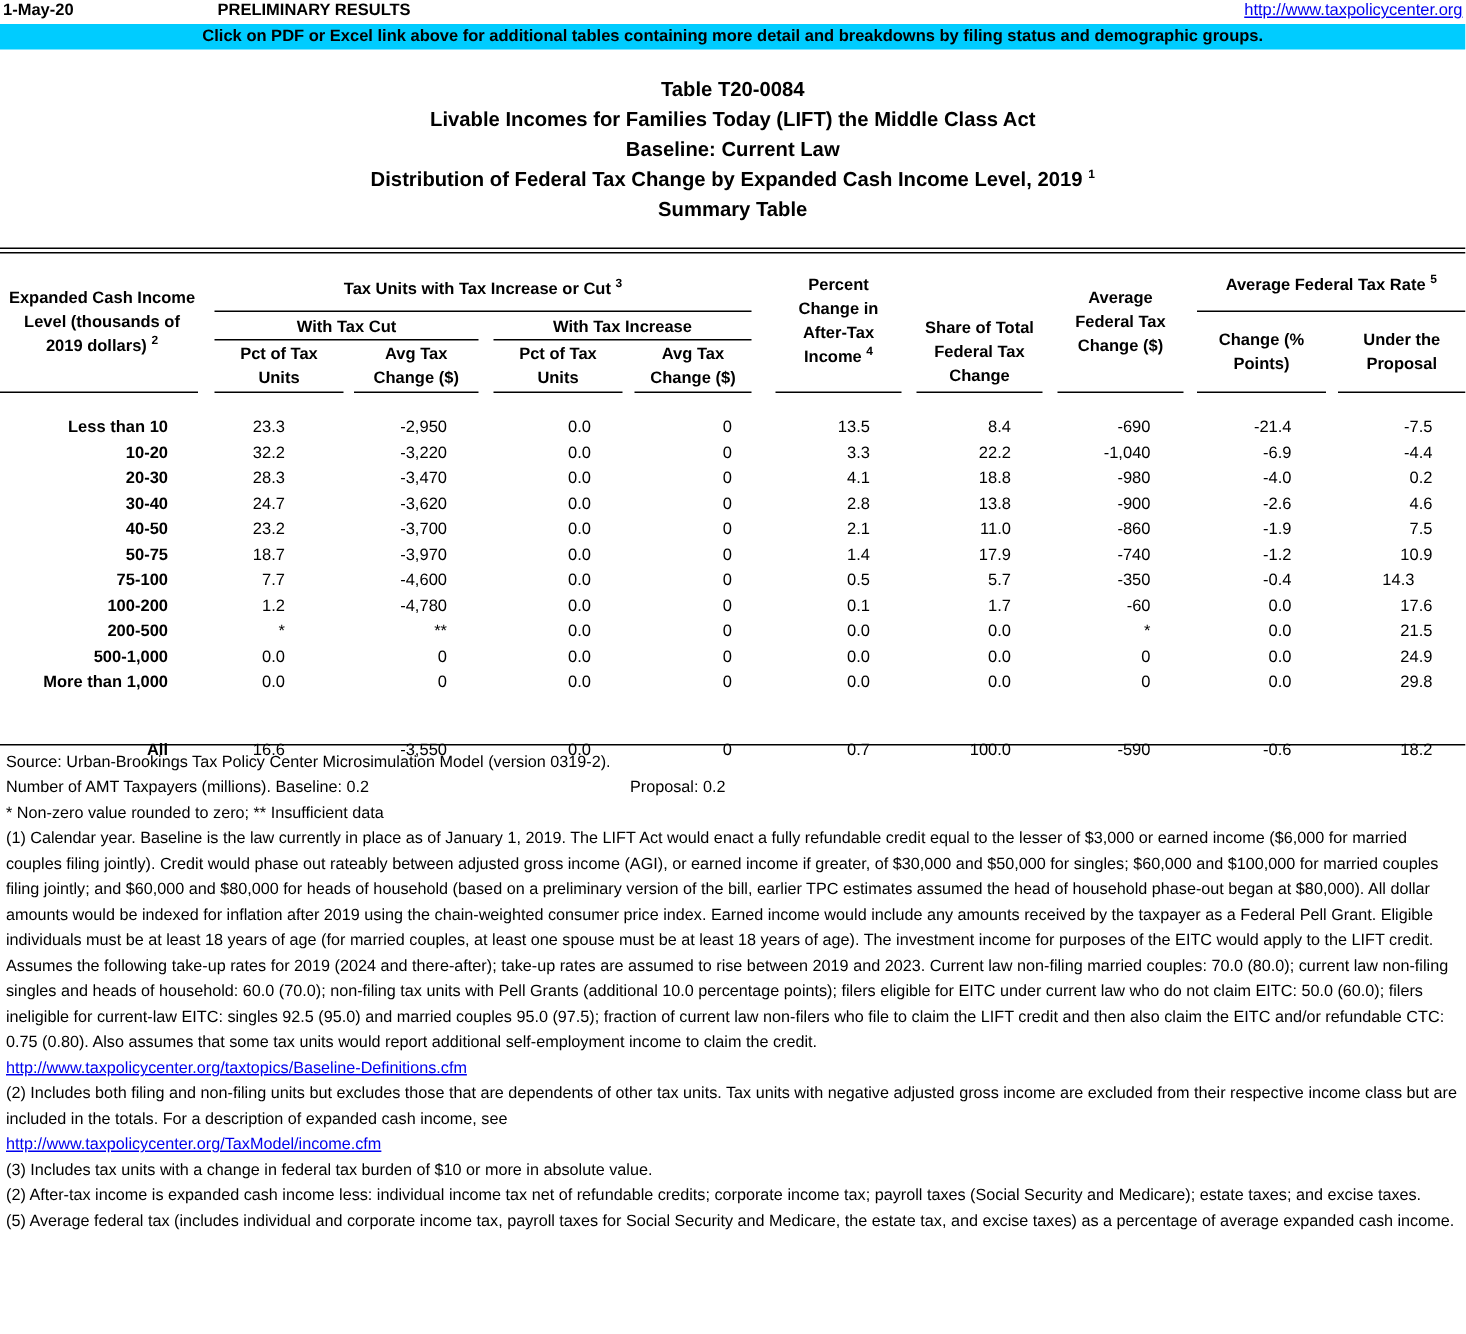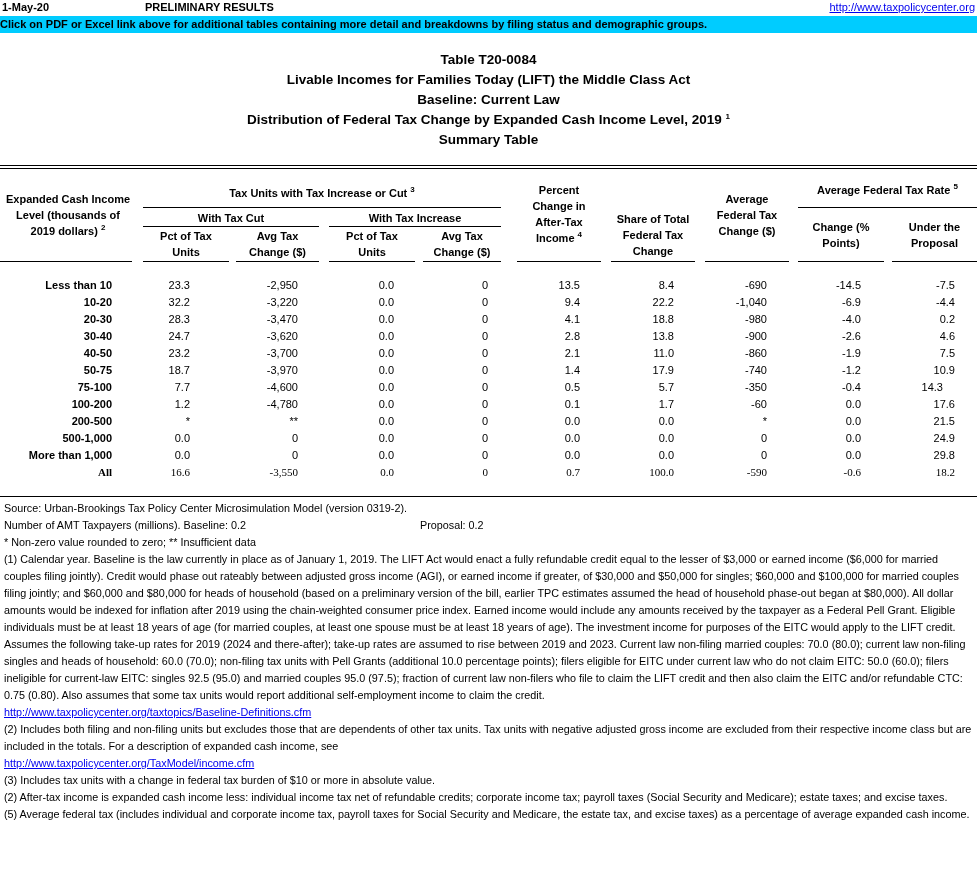--- a/index.html
+++ b/index.html
@@ -4,21 +4,21 @@
   <style>
     * { box-sizing: border-box; margin: 0; padding: 0; }
     html, body { width: 977px; height: 889px; background: #ffffff; overflow: hidden; }
     body { font-family: "Liberation Sans", sans-serif; color: #000; position: relative; }
 
     .topbar { position: absolute; left: 0; top: 0; width: 977px; height: 14px; font-size: 11px; font-weight: bold; line-height: 14px; }
     .topbar .date { position: absolute; left: 2px; top: 0; }
     .topbar .prelim { position: absolute; left: 145px; top: 0; }
     .topbar .url { position: absolute; right: 2px; top: 0; font-weight: normal; color: #0000ee; text-decoration: underline; }
 
-    .banner { position: absolute; left: 0; top: 16px; width: 977px; height: 17px; background: #00ccff; font-size: 11px; font-weight: bold; line-height: 17px; }
+    .banner { position: absolute; left: 0; top: 16px; width: 977px; height: 17px; background: #00ccff; font-size: 11px; font-weight: bold; text-align: center; line-height: 17px; }
 
     .titles { position: absolute; left: 0; top: 50px; width: 977px; text-align: center; font-weight: bold; font-size: 13.5px; }
     .titles div { height: 20px; line-height: 20px; }
     sup { font-size: 8px; vertical-align: super; line-height: 0; }
 
     .hr-double { position: absolute; left: 0; width: 977px; height: 4px; border-top: 1.5px solid #000; border-bottom: 1.5px solid #000; }
     .hr-single { position: absolute; height: 0; border-top: 1.5px solid #000; }
 
     .hdr { position: absolute; font-size: 11px; font-weight: bold; text-align: center; line-height: 16px; }
 
@@ -131,30 +131,30 @@
 <div id="rows">
     <div class="row" style="top: 277px; text-decoration: underline;">
       <span class="lbl">Less than 10</span>
       <span style="right: 787px;">23.3</span>
       <span style="right: 679px;">-2,950</span>
       <span style="right: 583px;">0.0</span>
       <span style="right: 489px;">0</span>
       <span style="right: 397px;">13.5</span>
       <span style="right: 303px;">8.4</span>
       <span style="right: 210px; text-align: center;">-690</span>
-      <span style="right: 116px;">-14.5</span>
+      <span style="right: 116px;">-21.4</span>
       <span style="right: 22px;">-7.5</span>
     </div>
     <div class="row" style="top: 294px;">
       <span class="lbl">10-20</span>
       <span style="right: 787px;">32.2</span>
       <span style="right: 679px;">-3,220</span>
       <span style="right: 583px;">0.0</span>
       <span style="right: 489px;">0</span>
-      <span style="right: 397px;">9.4</span>
+      <span style="right: 397px;">3.3</span>
       <span style="right: 303px;">22.2</span>
       <span style="right: 210px;">-1,040</span>
       <span style="right: 116px;">-6.9</span>
       <span style="right: 22px;">-4.4</span>
     </div>
     <div class="row" style="top: 311px;">
       <span class="lbl">20-30</span>
       <span style="right: 787px;">28.3</span>
       <span style="right: 679px;">-3,470</span>
       <span style="right: 583px;">0.0</span>
@@ -254,21 +254,21 @@
       <span style="right: 787px;">0.0</span>
       <span style="right: 679px;">0</span>
       <span style="right: 583px;">0.0</span>
       <span style="right: 489px;">0</span>
       <span style="right: 397px;">0.0</span>
       <span style="right: 303px;">0.0</span>
       <span style="right: 210px;">0</span>
       <span style="right: 116px;">0.0</span>
       <span style="right: 22px;">29.8</span>
     </div>
-    <div class="row" style="top: 464px; font-family: Liberation Serif, serif;">
+    <div class="row" style="top: 492px;">
       <span class="lbl">All</span>
       <span style="right: 787px;">16.6</span>
       <span style="right: 679px;">-3,550</span>
       <span style="right: 583px;">0.0</span>
       <span style="right: 489px;">0</span>
       <span style="right: 397px;">0.7</span>
       <span style="right: 303px;">100.0</span>
       <span style="right: 210px;">-590</span>
       <span style="right: 116px;">-0.6</span>
       <span style="right: 22px;">18.2</span>

